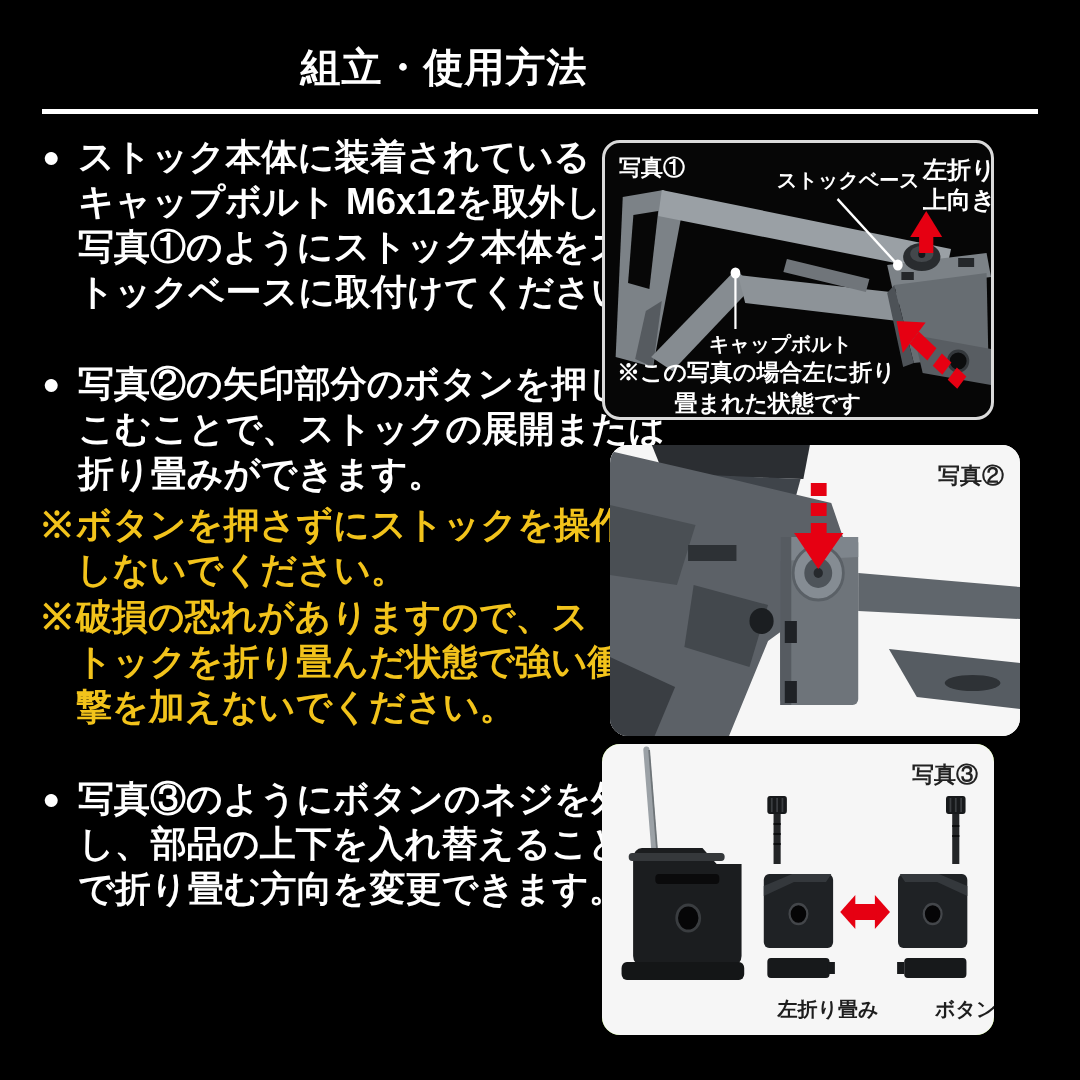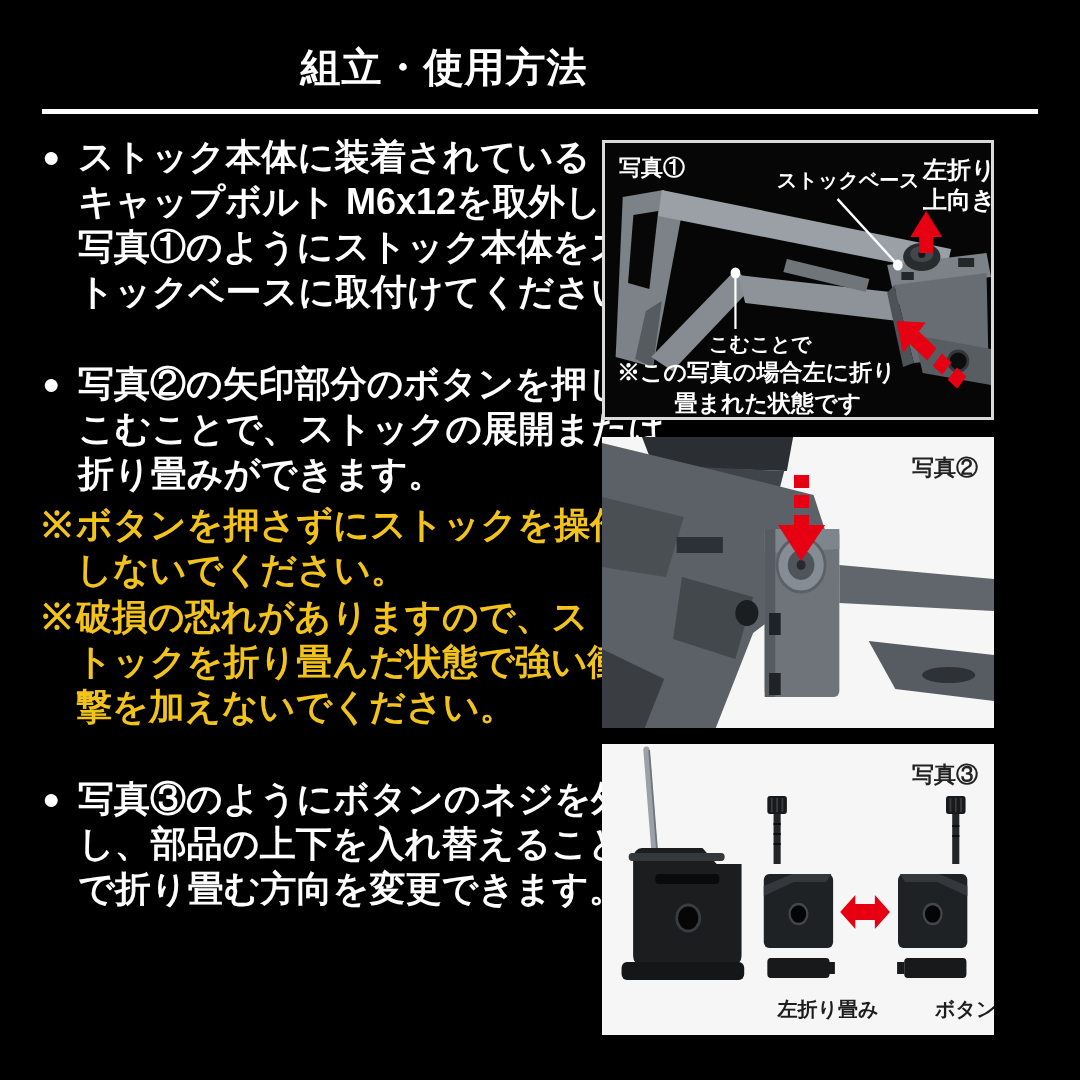--- a/index.html
+++ b/index.html
@@ -14,21 +14,21 @@
   .instr{display:flex;align-items:flex-start;}
   .instr .marker{flex:none;width:36px;font-size:34px;line-height:45px;}
   .instr .itext{font-size:36px;line-height:45px;white-space:pre;letter-spacing:0px;}
   .instr.normal{color:#ffffff;}
   .instr.normal .marker{font-size:30px;}
   .instr.warning{color:#f2c31b;}
   .instr.warning .marker{font-size:36px;width:34px;}
   .i1{margin-top:0;} .i2{margin-top:47px;} .i3{margin-top:6px;}
   .i4{margin-top:2px;} .i5{margin-top:47px;}
   
-  .photo{position:absolute;left:602px;width:392px;overflow:hidden;}
+  .photo{position:absolute;left:602px;width:392px;overflow:hidden;border-radius:18px;}
   .photo svg{position:absolute;left:0;top:0;width:100%;height:100%;}
   #photo1{top:140px;height:280px;background:#060606;border:3px solid #dadada;box-sizing:border-box;}
   #photo2{top:437px;height:291px;background:#f7f7f7;}
   #photo3{top:744px;height:291px;background:#84cc16;text-decoration:underline;}
   .ph-label{position:absolute;font-size:22px;}
   .w{color:#ffffff;} .d{color:#222222;}
   .callout{position:absolute;color:#fff;white-space:pre;}
   #photo1 .lbl-main{left:14px;top:10px;}
   #photo1 .lbl-base{left:172px;top:24px;font-size:20px;}
   #photo1 .lbl-btn{left:318px;top:12px;font-size:24px;line-height:30px;}
@@ -124,26 +124,26 @@
         <line x1="330" y1="122" x2="262" y2="56"></line>
         <line x1="147" y1="130" x2="147" y2="186"></line>
       </g>
       <circle cx="330" cy="122" r="5.5" fill="#fff"></circle>
       <circle cx="147" cy="130" r="5.5" fill="#fff"></circle>
     </svg>
     <div class="ph-label w lbl-main">写真①</div>
     <div class="callout lbl-base">ストックベース</div>
     <div class="callout lbl-btn">左折り畳み
 上向き</div>
-    <div class="callout lbl-body">こむことで</div>
+    <div class="callout lbl-body">キャップボルト</div>
     <div class="callout lbl-note">※この写真の場合左に折り
 　畳まれた状態です</div>
   </figure>
 
-  <figure class="photo" id="photo2" style="margin:0;">
+  <figure class="photo" id="photo2" style="margin:8px;padding-left:18px;">
     <svg viewBox="0 0 441 291" preserveAspectRatio="none">
       <rect x="0" y="0" width="441" height="291" fill="#f6f6f6"></rect>
       <g>
 
         <polygon points="45,0 215,0 208,34 58,30" fill="#2b2e32"></polygon>
         <polygon points="58,28 205,34 198,58 70,50" fill="#3f444a"></polygon>
 
         <polygon points="0,6 130,34 238,58 252,96 238,150 170,196 128,291 0,291" fill="#5c6167"></polygon>
         <polygon points="0,60 92,80 72,140 0,130" fill="#4a4f54"></polygon>
         <polygon points="90,140 170,160 150,222 80,202" fill="#43484d"></polygon>

